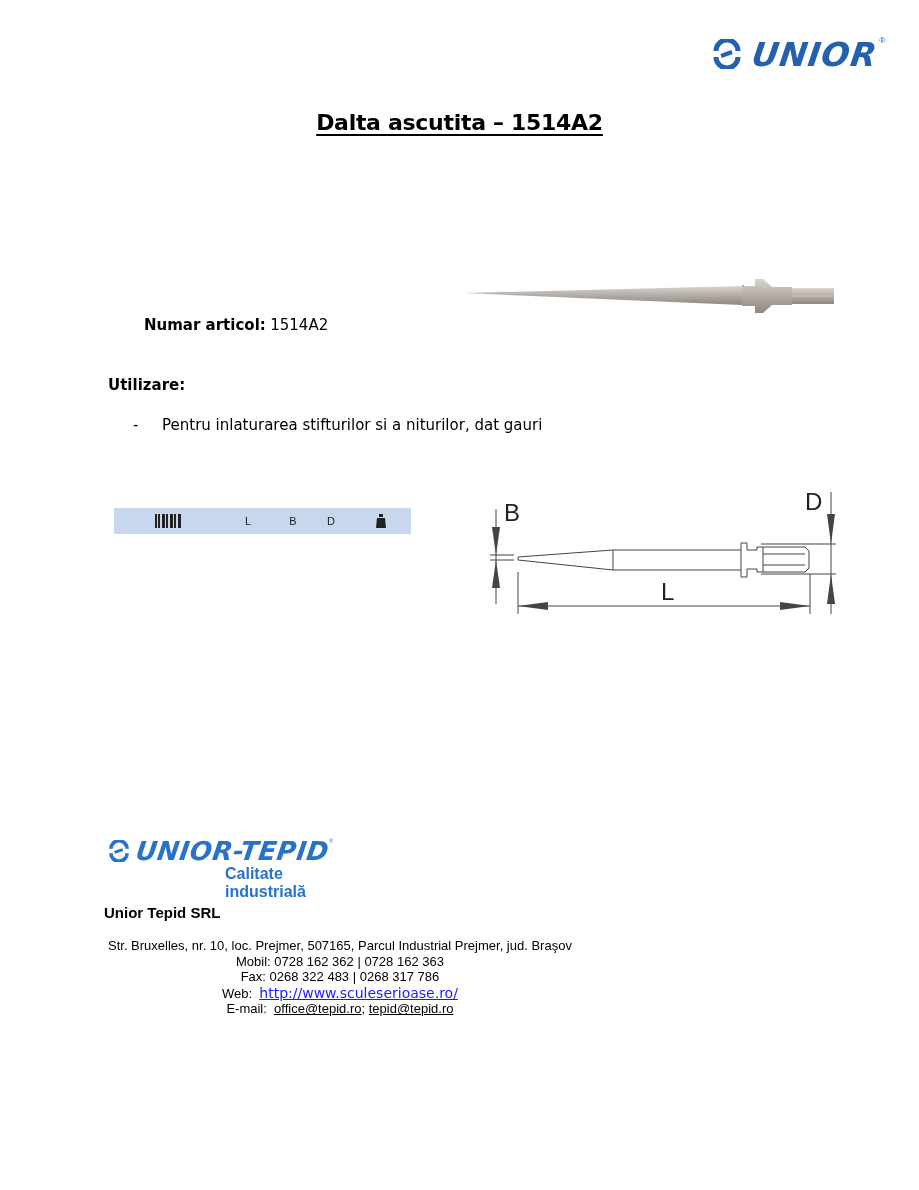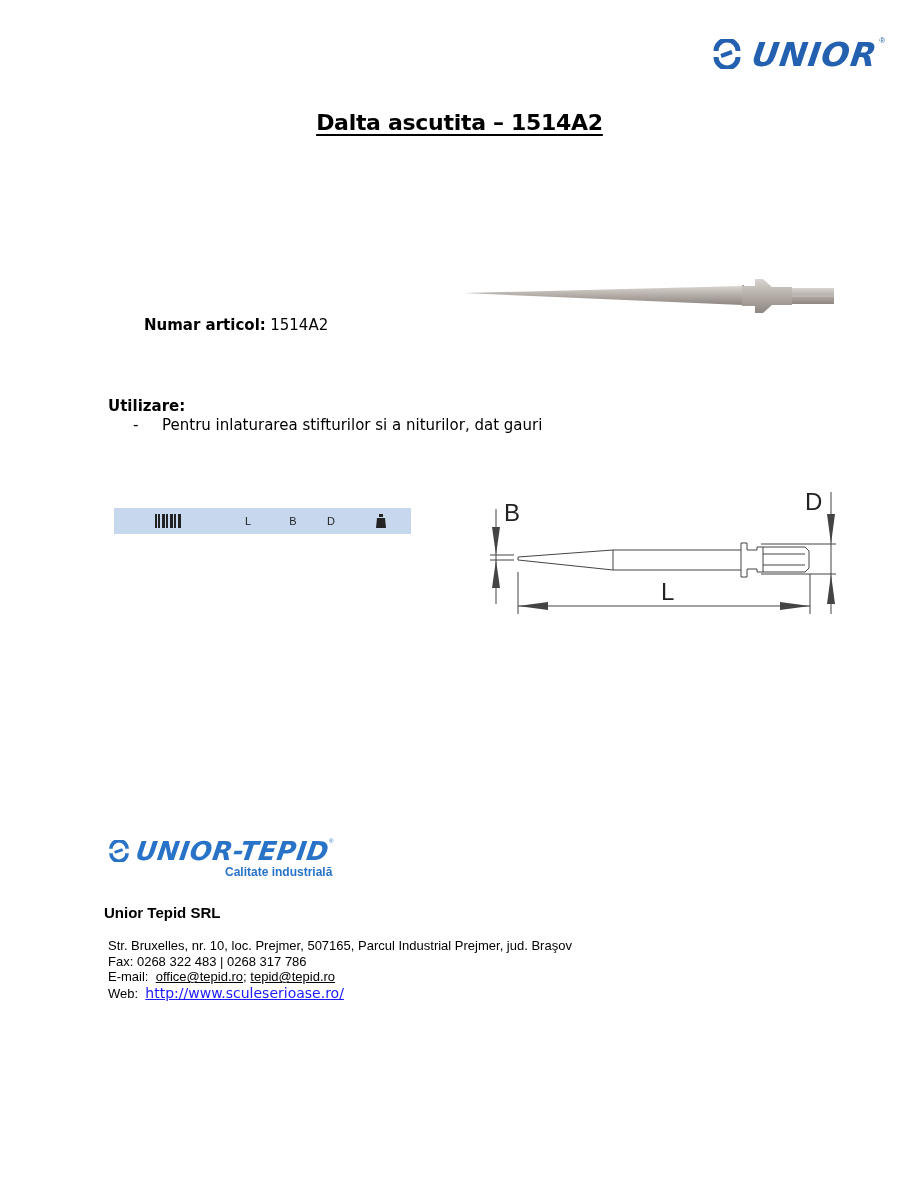--- a/index.html
+++ b/index.html
@@ -15,45 +15,45 @@
   
   .title { left: 0; width: 919px; top: 110px; text-align: center; font-family: "DejaVu Sans", sans-serif; font-weight: bold; font-size: 22px; text-decoration: underline; text-underline-offset: 4px; letter-spacing: -0.3px; }
 
   
   .photo { left: 462px; top: 274px; width: 375px; height: 45px; }
 
   
   .label-bold { font-family: "DejaVu Sans", sans-serif; font-weight: bold; font-size: 15px; }
   .value-reg { font-family: "DejaVu Sans", sans-serif; font-size: 15px; }
   .numar { left: 108px; top: 316px; margin-left: 36px; }
-  .utilizare { left: 108px; top: 397px; text-align: right; }
+  .utilizare { left: 108px; top: 376px; text-align: right; }
   .bullet-row { left: 133px; top: 416px; display: flex; font-family: "DejaVu Sans", sans-serif; font-size: 15px; }
   .bullet-dash { width: 29px; }
 
   
   .spec { left: 114px; top: 508px; width: 297px; font-family: "Liberation Sans", sans-serif; font-size: 11px; color: #555; }
   .spec-head { height: 26px; background: #c6d7ee; display: flex; align-items: center; }
   .spec-row { height: 22px; display: flex; align-items: center; border-bottom: 1px solid #c9c9c9; }
   .c { text-align: center; }
   .c0 { width: 108px; } .c1 { width: 52px; } .c2 { width: 38px; } .c3 { width: 38px; } .c4 { width: 61px; }
   .spec-head .c { color: #222; font-weight: normal; }
 
   
   .diagram { left: 486px; top: 484px; width: 360px; height: 135px; }
 
   
   .logo-bottom { left: 108px; top: 838px; width: 245px; height: 50px; }
   .lb-row { display: flex; align-items: center; gap: 6px; }
   .lb-word { font-family: "DejaVu Sans", sans-serif; font-weight: bold; font-style: italic; color: #2873c8; font-size: 26px; letter-spacing: 0.5px; transform: skewX(-8deg); line-height: 1; }
   .lb-reg { font-size: 6px; color: #2873c8; align-self: flex-start; margin-left: -6px; }
-  .lb-tag { font-family: "Liberation Sans", sans-serif; font-weight: bold; color: #2873c8; font-size: 12px; margin-left: 117px; margin-top: 1px; }
+  .lb-tag { font-family: "Liberation Sans", sans-serif; font-weight: bold; color: #2873c8; font-size: 16px; margin-left: 117px; margin-top: 1px; }
 
   .company { left: 104px; top: 904px; font-family: "Liberation Sans", sans-serif; font-weight: bold; font-size: 15px; }
   .contact { left: 108px; top: 938px; font-family: "Liberation Sans", sans-serif; font-size: 13px; line-height: 15.6px; }
-  .contact .ln { white-space: nowrap; }
+  .contact .ln { white-space: nowrap; text-align: center; }
   .link { color: #000; text-decoration: underline; }
   .weblink { font-family: "DejaVu Sans", sans-serif; color: #1a1aff; text-decoration: underline; font-size: 14px; }
 </style>
 </head>
 <body>
 
 <div class="abs logo-top">
   <svg class="logo-mark" viewBox="0 0 30 30">
     <path d="M4 12 A11 11 0 0 1 26 12" fill="none" stroke="#2460b0" stroke-width="5"></path>
     <path d="M4 18 A11 11 0 0 0 26 18" fill="none" stroke="#2460b0" stroke-width="5"></path>
@@ -165,25 +165,29 @@
     <span class="lb-reg">®</span>
   </div>
   <div class="lb-tag">Calitate industrială</div>
 </div>
 
 <div class="abs company">Unior Tepid SRL</div>
 
 <div class="abs contact">
   <div class="ln">Str. Bruxelles, nr. 10, loc. Prejmer, 507165, Parcul Industrial Prejmer, jud. Braşov</div>
   <div class="ln">
+    <span>Mobil:</span>
+    <span>0728 162 362 | 0728 162 363</span>
+  </div>
+  <div class="ln">
     <span>Fax:</span>
     <span>0268 322 483 | 0268 317 786</span>
+  </div>
+  <div class="ln" style="margin-top:1px">
+    <span>Web:</span>&nbsp;
+    <a class="weblink">http://www.sculeserioase.ro/</a>
   </div>
   <div class="ln">
     <span>E-mail:</span>&nbsp;
     <a class="link">office@tepid.ro</a><span>;</span>
     <a class="link">tepid@tepid.ro</a>
   </div>
-  <div class="ln" style="margin-top:1px">
-    <span>Web:</span>&nbsp;
-    <a class="weblink">http://www.sculeserioase.ro/</a>
-  </div>
 </div>
 
 </body></html>

